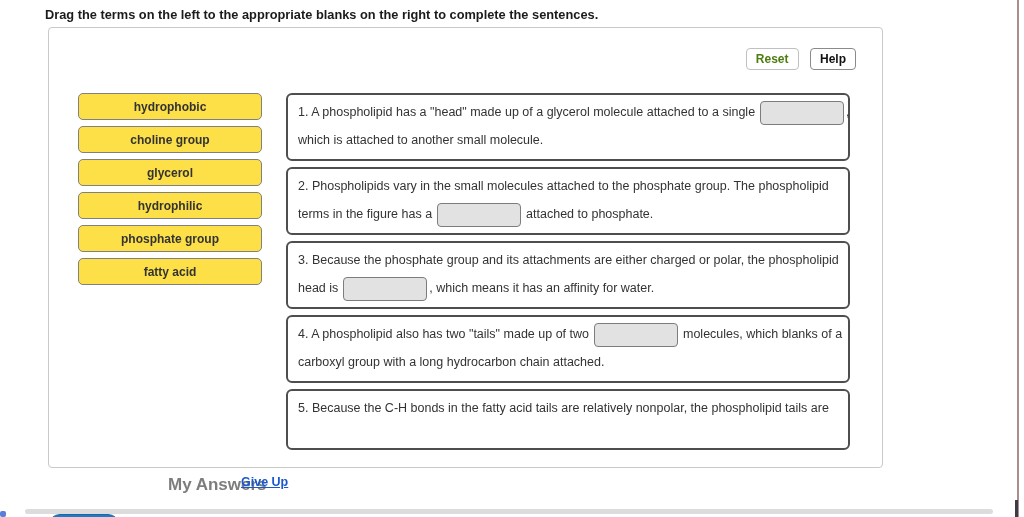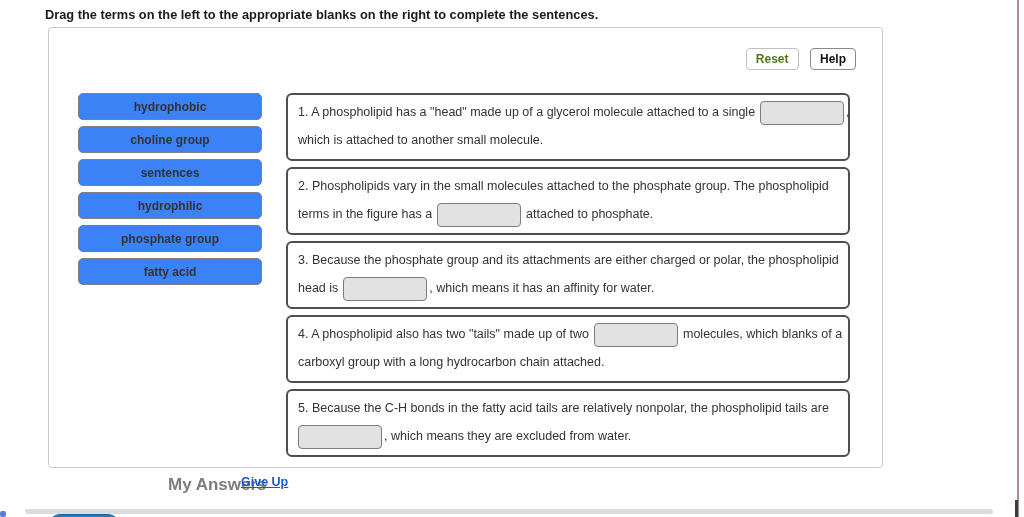--- a/index.html
+++ b/index.html
@@ -30,21 +30,21 @@
     cursor: pointer;
   }
   .btn-reset { color: #4d7c0f; border: 1px solid #c0c0c0; margin-right: 7px; }
   .btn-help  { color: #111111; border: 1px solid #8a8a8a; }
   .terms {
     position: absolute; left: 29px; top: 65px; width: 184px;
   }
   .chip {
     width: 184px; height: 27px;
     margin-bottom: 6px;
-    background: #3b82f6;
+    background: #fde047;
     border: 1.5px solid #808080;
     border-radius: 5px;
     display: flex; align-items: center; justify-content: center;
     font-size: 12px; font-weight: bold; color: #333333;
     cursor: grab;
   }
   .sentences {
     position: absolute; left: 237px; top: 65px; width: 448px;
   }
   .sbox {
@@ -121,21 +121,21 @@
 <div class="panel">
 
   <div class="top-buttons">
     <span class="btn-reset">Reset</span>
     <span class="btn-help">Help</span>
   </div>
 
   <div class="terms">
     <div class="chip">hydrophobic</div>
     <div class="chip">choline group</div>
-    <div class="chip">sentences</div>
+    <div class="chip">glycerol</div>
     <div class="chip">hydrophilic</div>
     <div class="chip">phosphate group</div>
     <div class="chip">fatty acid</div>
   </div>
 
   <div class="sentences">
 
     <div class="sbox">
       <div class="sline"><span>1. A phospholipid has a "head" made up of a glycerol molecule attached to a single</span><span class="blank tight-right"></span><span>,</span></div>
       <div class="sline"><span>which is attached to another small molecule.</span></div>
@@ -151,21 +151,20 @@
       <div class="sline"><span>head is</span><span class="blank tight-right"></span><span>, which means it has an affinity for water.</span></div>
     </div>
 
     <div class="sbox">
       <div class="sline"><span>4. A phospholipid also has two "tails" made up of two</span><span class="blank"></span><span>molecules, which blanks of a</span></div>
       <div class="sline"><span>carboxyl group with a long hydrocarbon chain attached.</span></div>
     </div>
 
     <div class="sbox">
       <div class="sline"><span>5. Because the C-H bonds in the fatty acid tails are relatively nonpolar, the phospholipid tails are</span></div>
-      <div class="sline"><span class="blank lead tight-right"></span><span>, which means they are excluded from water.</span></div>
     </div>
 
   </div>
 </div>
 
 <div class="footer-submit">Submit</div>
 <div class="footer-myanswers">My Answers</div>
 <div class="footer-giveup">Give Up</div>
 
 <div class="hscrollbar"></div>

